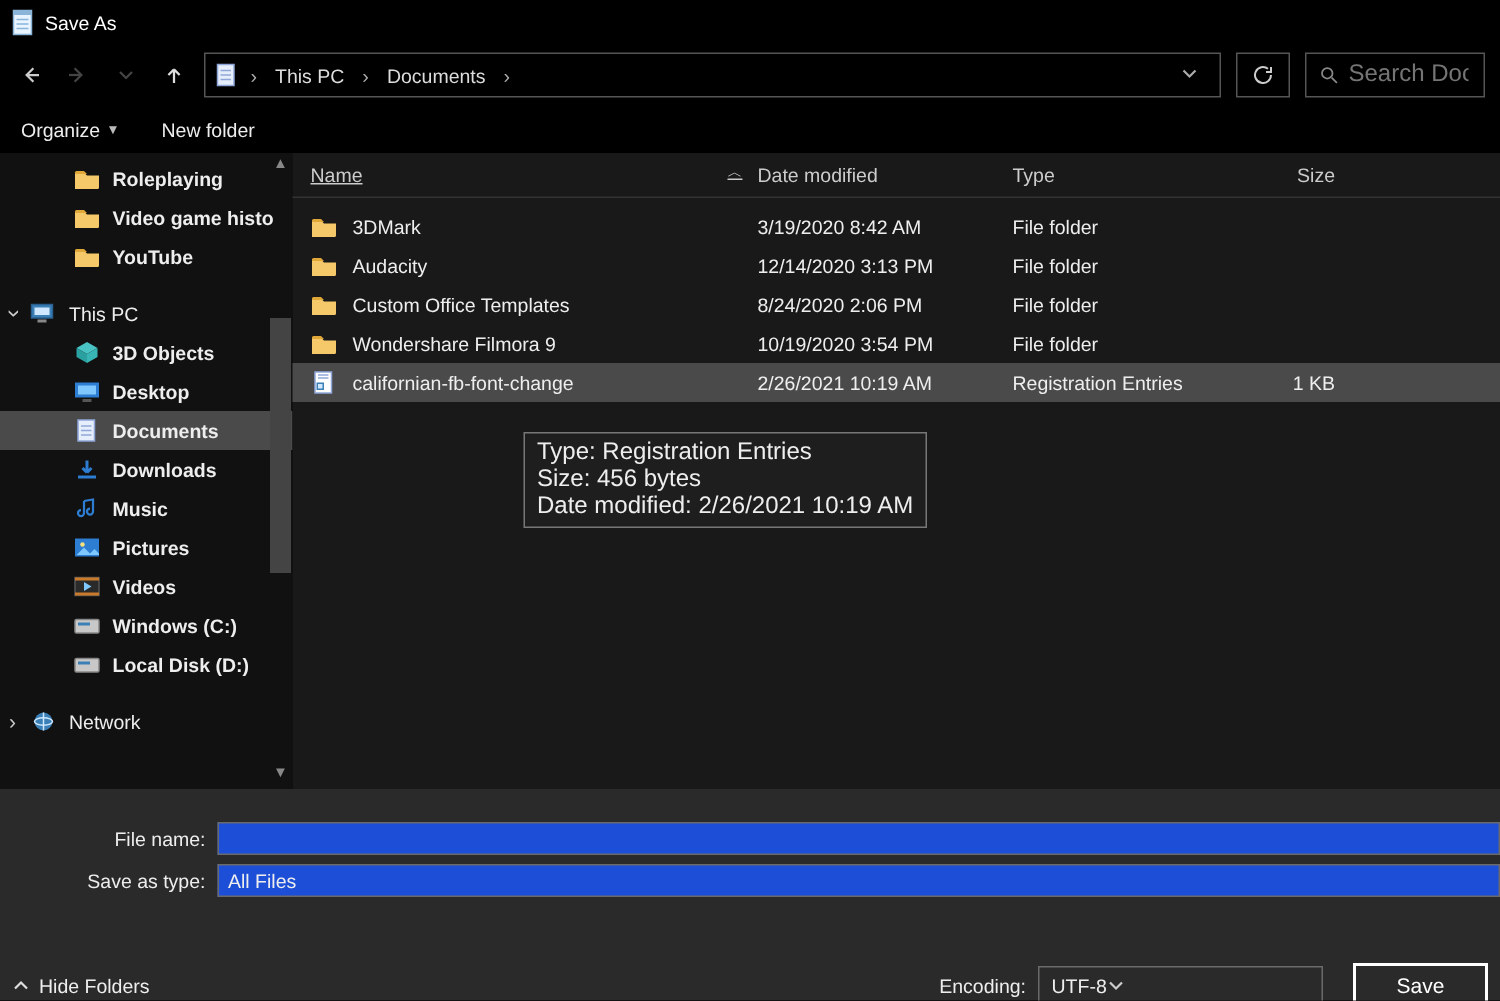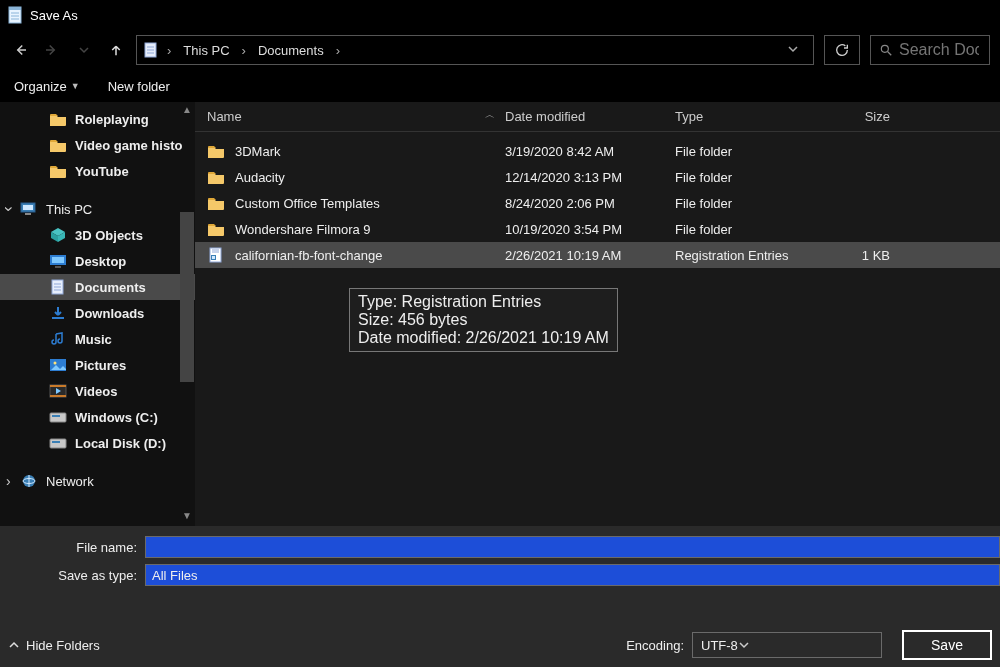--- a/index.html
+++ b/index.html
@@ -189,21 +189,21 @@
     background: #191919;
     position: relative;
   }
   .cols {
     display: flex;
     height: 30px;
     align-items: center;
     color: #ccc;
     border-bottom: 1px solid #333;
   }
-  .col-name { width: 310px; padding-left: 12px; display:flex; align-items:center; }
+  .col-name { width: 310px; padding-left: 12px; display:flex; align-items:center; text-decoration:underline;}
   .col-date { width: 170px; }
   .col-type { width: 165px; }
   .col-size { width: 60px; text-align: right; padding-right: 10px;}
   .sort-ind {
     font-size: 10px;
     color: #bbb;
     margin-left: auto;
     padding-right: 10px;
     transform: translateY(-2px);
   }
@@ -233,21 +233,21 @@
     color: #eee;
     font-size: 16px;
     line-height: 18px;
     z-index: 10;
   }
 
   
   .bottom {
     background: #2a2a2a;
     height: 141px;
-    padding-top: 8px;
+    padding-top: 20px;
   }
   .formrow {
     display: flex;
     align-items: center;
     height: 26px;
     margin-bottom: 2px;
   }
   .formrow label {
     width: 145px;
     text-align: right;

